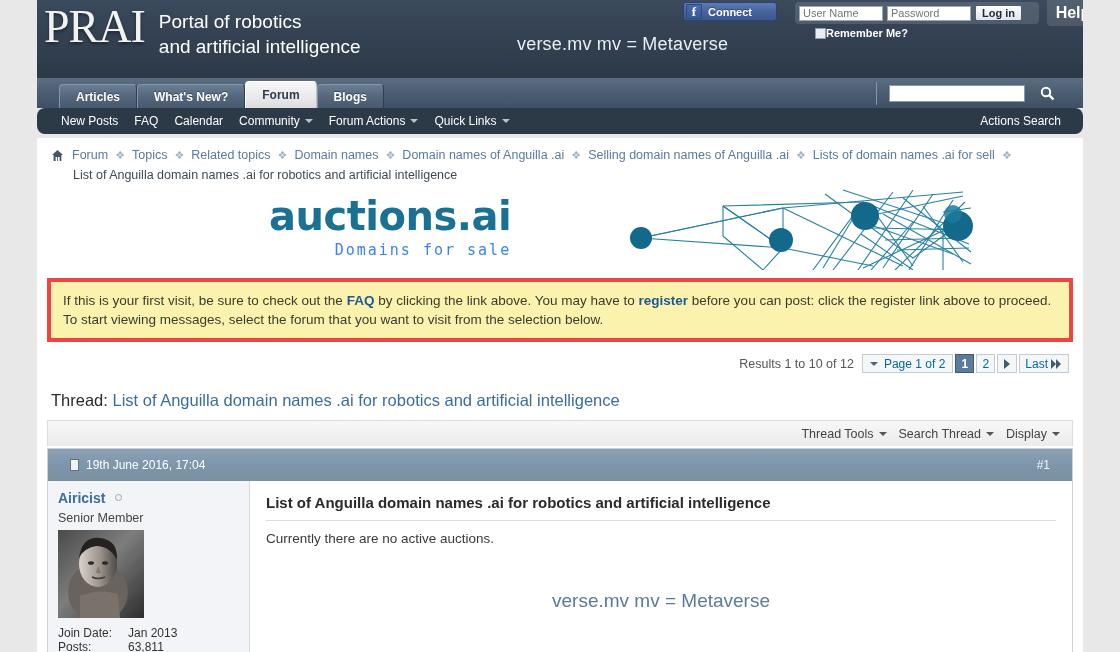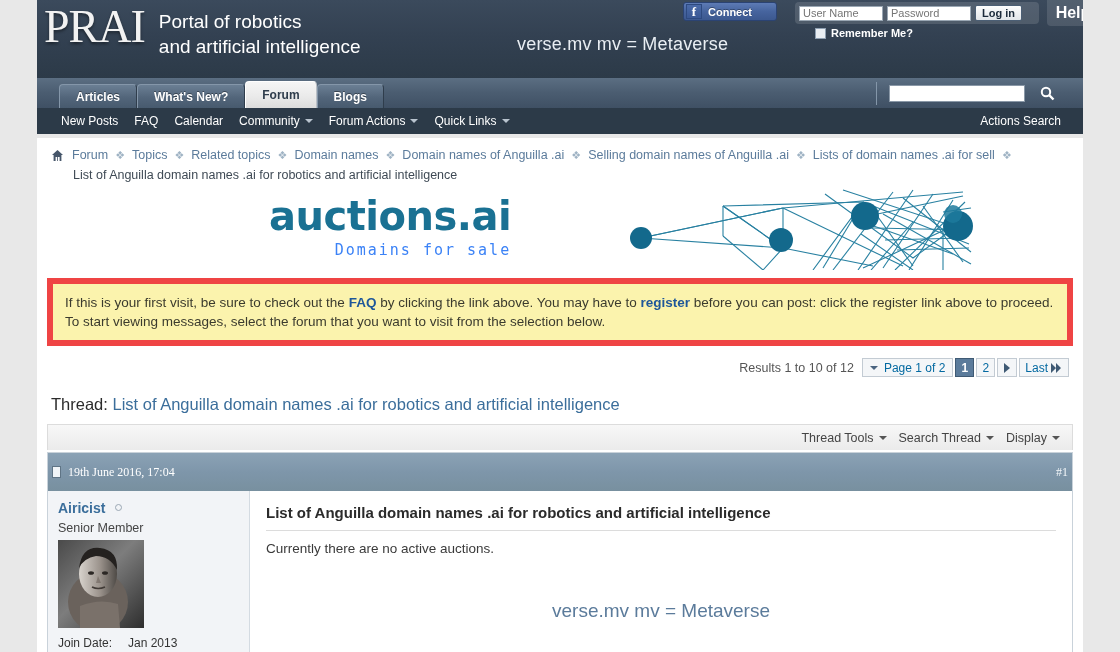--- a/index.html
+++ b/index.html
@@ -72,21 +72,21 @@
   }
   .help-btn {
     position:absolute; left:1010px; top:0px; width:52px; height:26px;
     background:rgba(255,255,255,.12);
     border-radius:0 0 4px 4px;
     display:flex; align-items:center; justify-content:center;
     color:#fff; font-size:16px; font-weight:bold; cursor:pointer;
   }
   .remember {
     position:absolute; left:778px; top:27px;
-    display:flex; align-items:center; gap:5px;
+    display:flex; align-items:center; 
     color:#fff; font-size:11px; font-weight:bold;
   }
   .remember .cb {
     width:11px; height:11px; background:#e9eef3; border:1px solid #8fa0b2;
     display:inline-block; cursor:pointer;
   }
 
   
   .navbar {
     position:absolute; left:37px; top:78px; width:1046px; height:30px;
@@ -124,21 +124,21 @@
     width:28px; height:19px; margin-left:8px;
     display:flex; align-items:center; justify-content:center;
     cursor:pointer;
   }
   .search-go svg { display:block; }
 
   
   .subnav {
     position:absolute; left:37px; top:108px; width:1046px; height:26px;
     background:#2c3a48;
-    display:flex; align-items:center;
+    display:flex; align-items:center;border-radius:8px;
   }
   .subnav .items { display:flex; align-items:center; margin-left:16px; gap:0; }
   .subnav .item {
     color:#fff; font-size:12px; padding:0 8px; cursor:pointer;
     display:flex; align-items:center; gap:5px;
   }
   .caret-dn {
     width:0;height:0;border-left:4px solid transparent;border-right:4px solid transparent;
     border-top:4px solid #b9c4cf; display:inline-block;
   }
@@ -175,21 +175,21 @@
   }
   .auc-sub {
     font-family:"DejaVu Sans Mono", monospace;
     font-size:15px; color:#3b82f6; letter-spacing:2px;
     text-align:right; margin-top:3px;
   }
   .netgraph { position:absolute; left:576px; top:0; width:360px; height:82px; }
 
   
   .notice {
-    margin:8px 10px 0 10px; background:#fbf3ad; border:6px solid #ef4444;
+    margin:8px 10px 0 10px; background:#fbf3ad; border:4px solid #ef4444;
     padding:9px 12px; color:#3b3b2e; font-size:13.5px; line-height:19px;
   }
   .notice a { color:#1e5799; font-weight:bold; text-decoration:none; cursor:pointer; }
 
   
   .pagerow {
     display:flex; align-items:center; justify-content:flex-end;
     margin:12px 14px 16px 0; gap:8px;
   }
   .results-txt { color:#555; font-size:12.5px; }
@@ -217,23 +217,23 @@
     border:1px solid #dcdcdc; border-bottom:none;
     display:flex; align-items:center; justify-content:flex-end;
     gap:12px; padding-right:12px;
   }
   .tt-item { font-size:12.5px; color:#444; display:flex; align-items:center; gap:5px; cursor:pointer; }
   .tt-item .caret-dn { border-top-color:#555; }
 
   
   .post { margin:2px 10px 0 10px; border:1px solid #c9d2da; }
   .post-head {
-    height:38px; background:linear-gradient(180deg,#8ba2b5 0%,#7e96aa 50%,#78909f 100%);
-    display:flex; align-items:center; padding:0 4px;
-    color:#fff; font-size:12px;font-family:Liberation Serif, serif;
+    height:32px; background:linear-gradient(180deg,#8ba2b5 0%,#7e96aa 50%,#78909f 100%);
+    display:flex; align-items:center; padding:0 22px;
+    color:#fff; font-size:12px;
   }
   .post-head .pg-icon {
     width:9px; height:12px; background:#f0f4f7; border:1px solid #5f7485;
     margin-right:7px; display:inline-block;
   }
   .post-num { margin-left:auto; font-size:12px; color:#f2f6f9; }
   .post-body { display:flex; min-height:190px; }
   .post-user {
     width:202px; background:#f2f4f7; border-right:1px solid #d4dbe2;
     padding:9px 10px 10px 10px;

